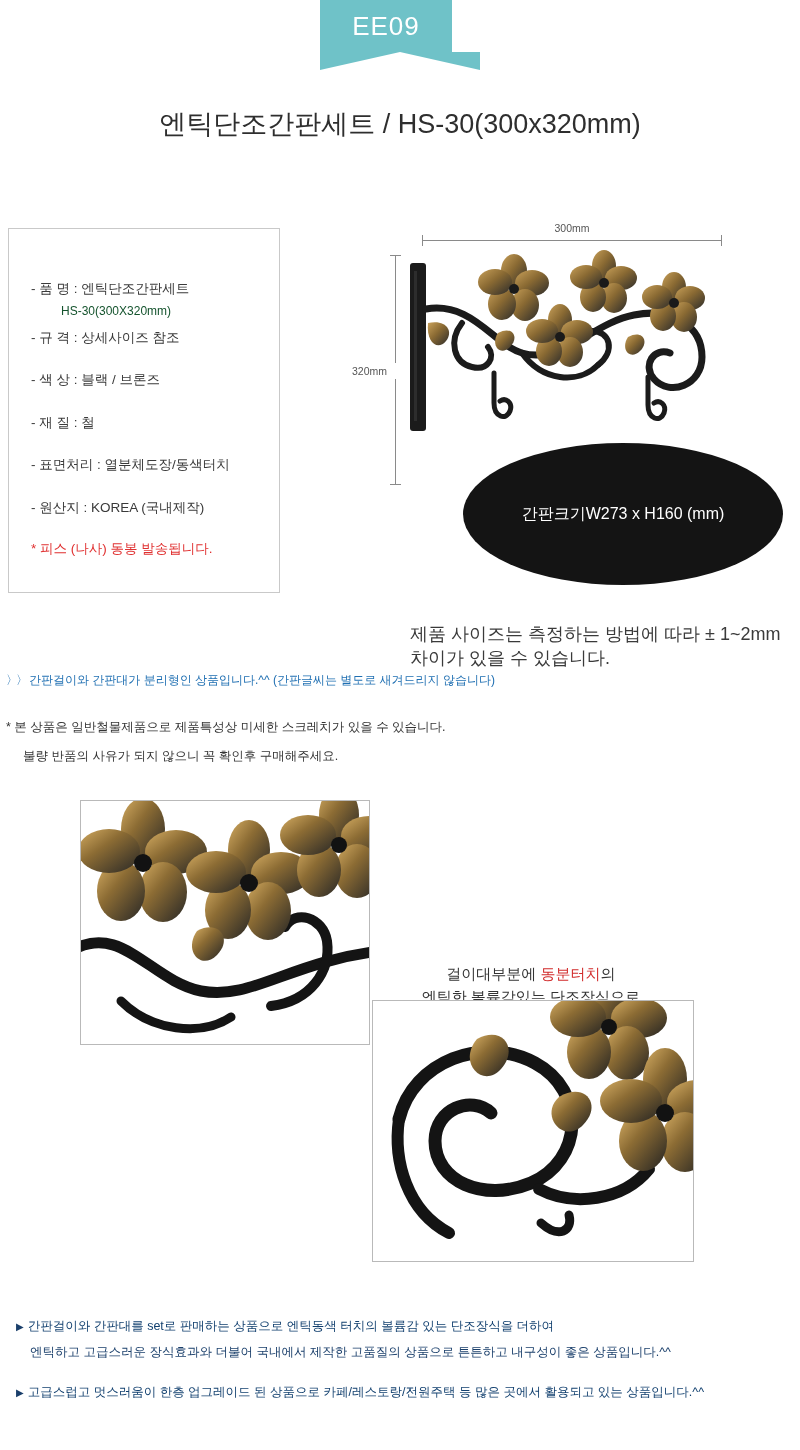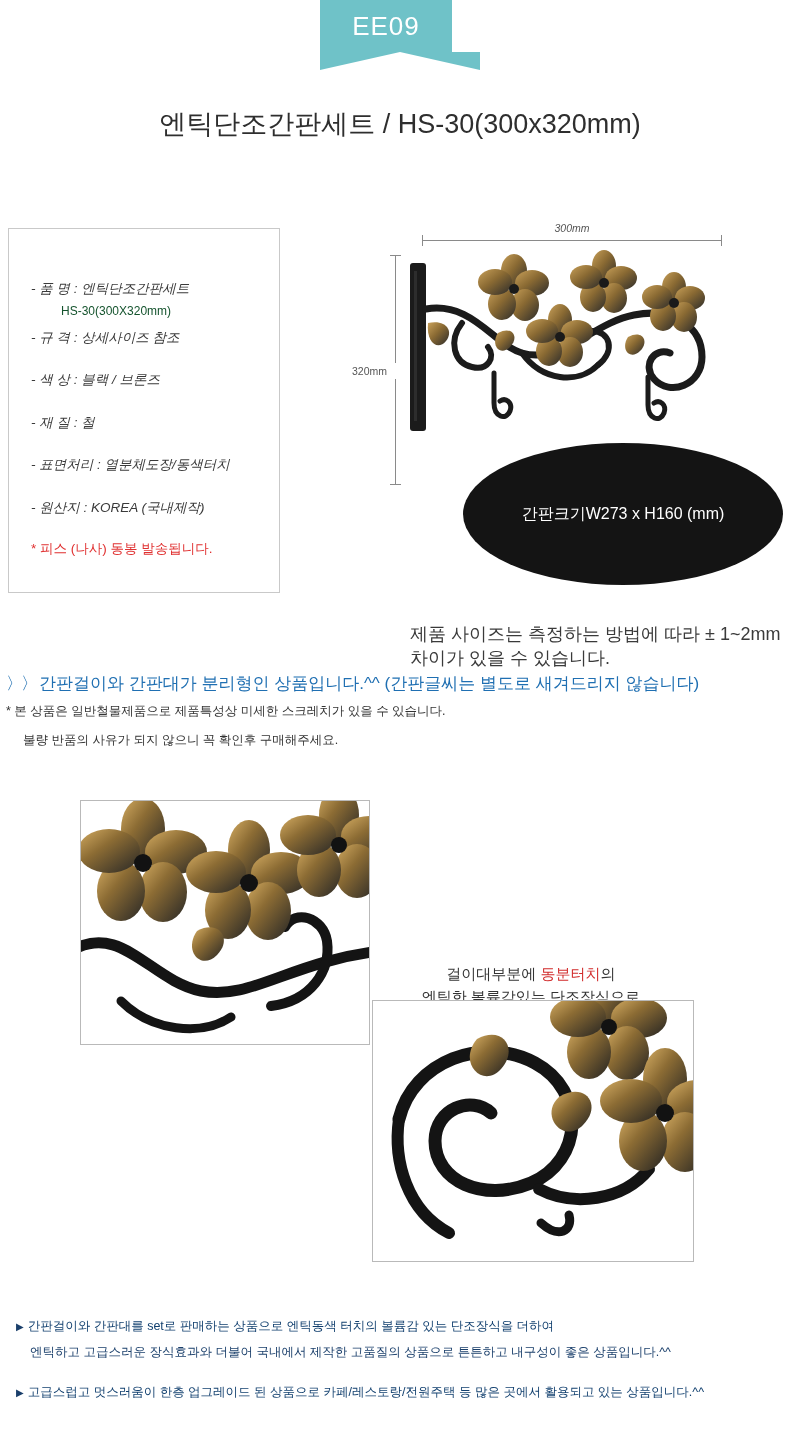--- a/index.html
+++ b/index.html
@@ -64,21 +64,20 @@
     top: 228px;
     width: 272px;
     height: 365px;
     border: 1px solid #c9c9c9;
     box-sizing: border-box;
   }
   .spec-list {
     margin: 0;
     padding: 50px 0 0 22px;
     list-style: none;
-    font-style: italic;
   }
   .spec-list li {
     font-size: 13.5px;
     color: #3a3a3a;
     margin-bottom: 23px;
     line-height: 1.45;
   }
   .spec-sub {
     padding-left: 52px;
     font-size: 12px;
@@ -126,21 +125,20 @@
   .dim-top .cap-r { right: 0; }
   .dim-top .lbl {
     position: absolute;
     left: 50%;
     top: -9px;
     transform: translateX(-50%);
     background: #ffffff;
     padding: 0 6px;
     font-size: 10.5px;
     color: #555;
-    font-style: italic;
   }
   .dim-left {
     position: absolute;
     left: 56px;
     top: 40px;
     width: 18px;
     height: 230px;
   }
   .dim-left .line {
     position: absolute;
@@ -202,23 +200,23 @@
   }
 
   
   .notice {
     position: absolute;
     left: 6px;
     top: 672px;
     width: 790px;
   }
   .notice-head {
-    font-size: 17px;
+    font-size: 12px;
     color: #1f6fb2;
-    margin-bottom: 8px;
+    margin-bottom: 30px;
   }
   .notice-head .arrows {
     color: #1f6fb2;
     margin-right: 3px;
     letter-spacing: -2px;
   }
   .notice-line {
     font-size: 12.5px;
     color: #333333;
     margin-bottom: 12px;

